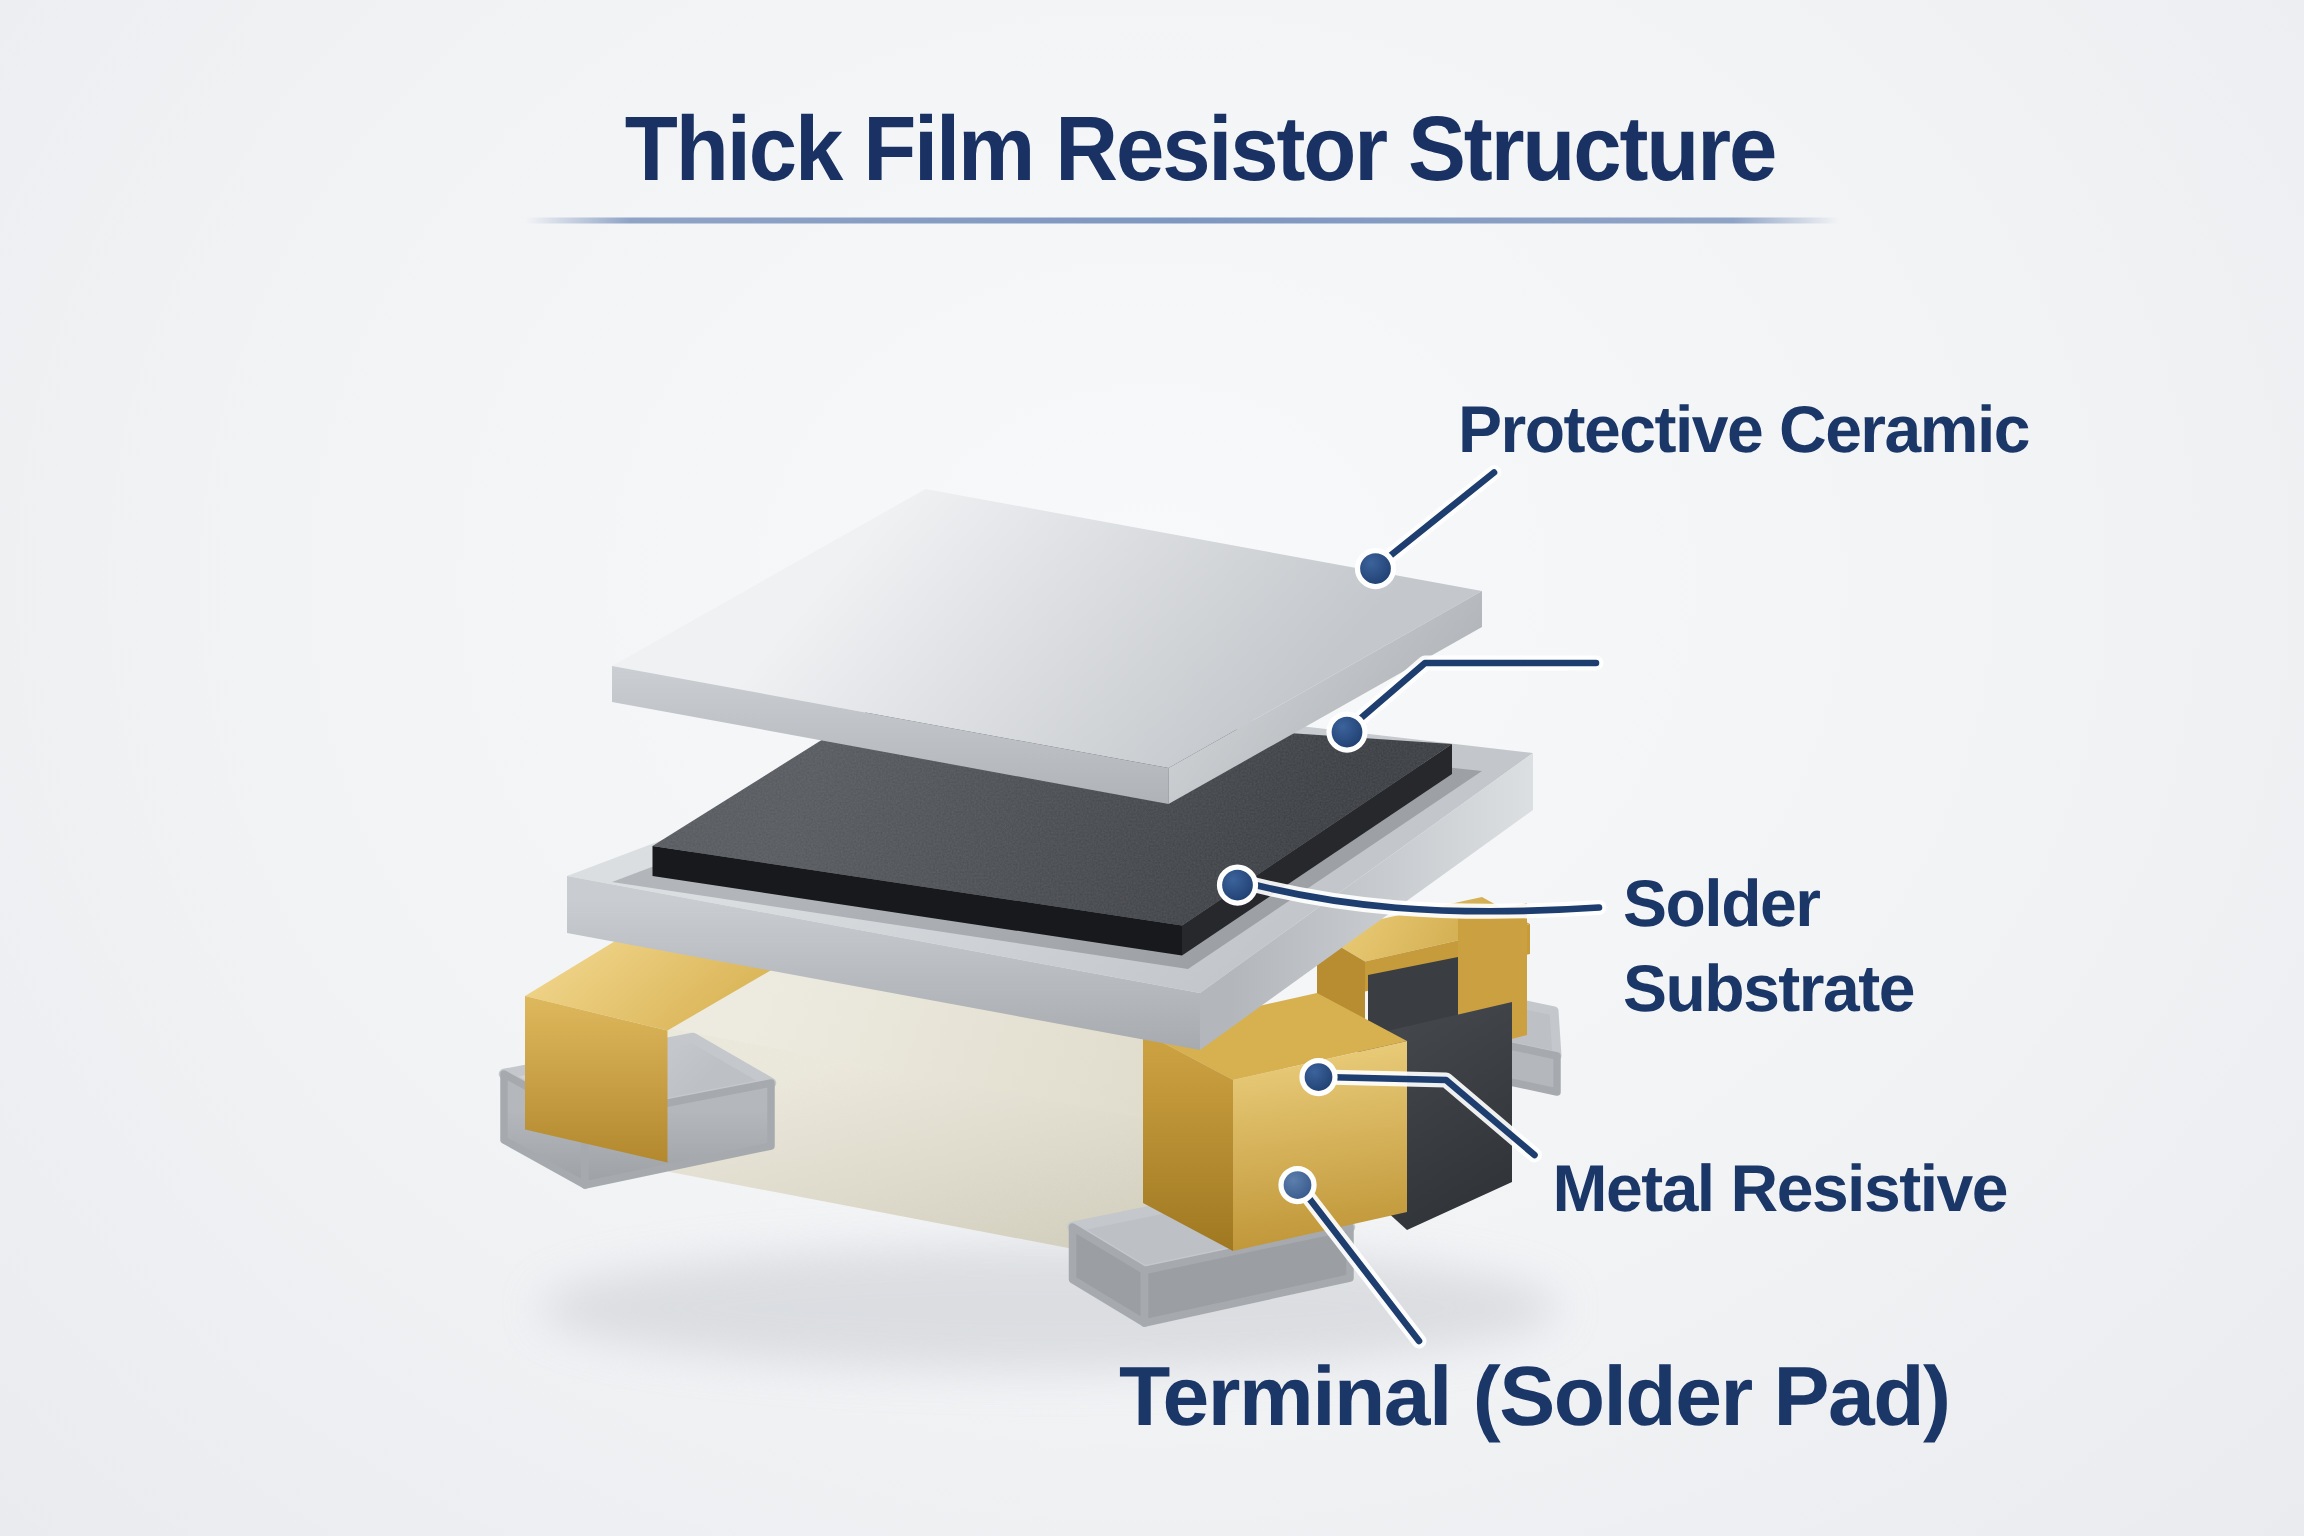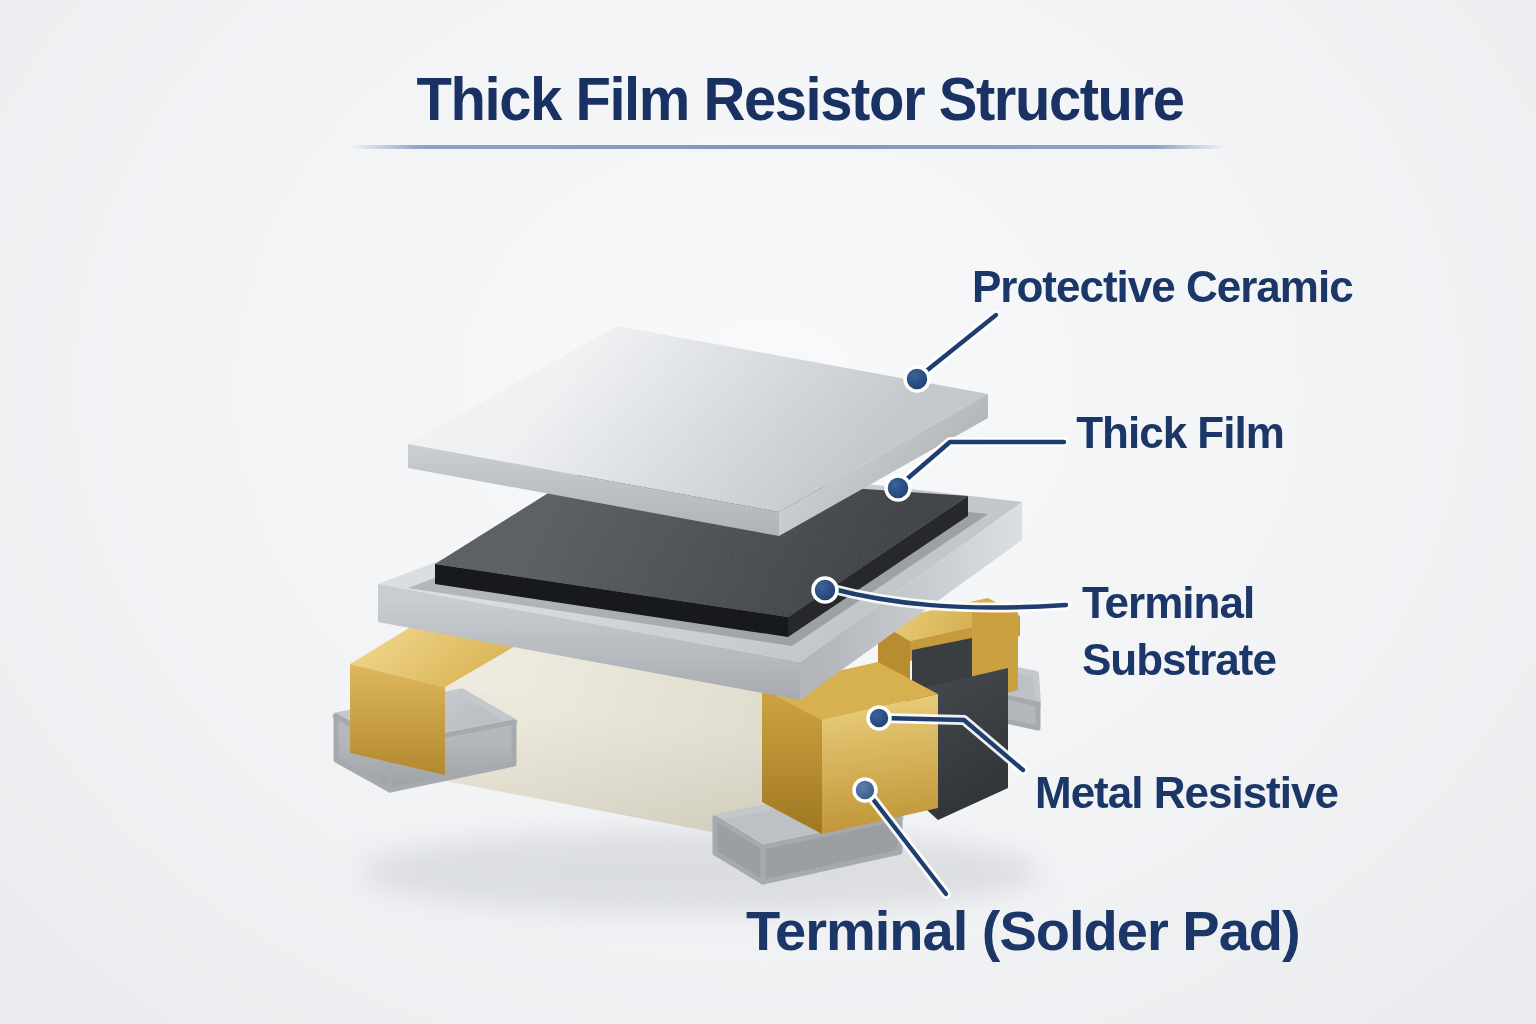--- a/index.html
+++ b/index.html
@@ -222,24 +222,23 @@
     </g>
   </svg>
 
   <div class="title">Thick Film Resistor Structure</div>
   <div class="title-underline"></div>
 
   <div class="callout" id="co-protective">
     <span>Protective Ceramic</span>
   </div>
   <div class="callout" id="co-resistive">
-    <span>Thick Film</span>
   </div>
   <div class="callout" id="co-ceramic">
-    <span>Terminal</span>
+    <span>Solder</span>
     <span>Substrate</span>
   </div>
   <div class="callout" id="co-metal">
     <span>Metal Resistive</span>
   </div>
   <div class="callout" id="co-terminal">
     <span>Terminal (Solder Pad)</span>
   </div>
 </div>
 

